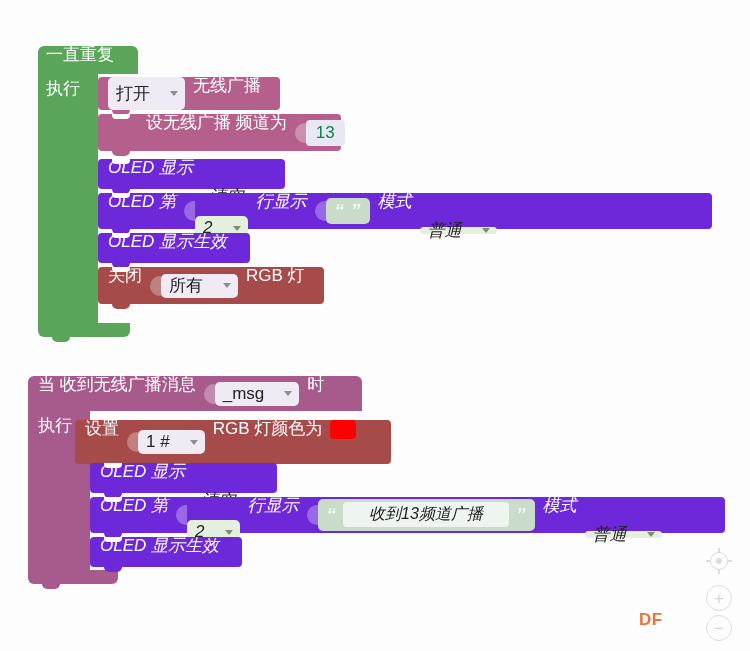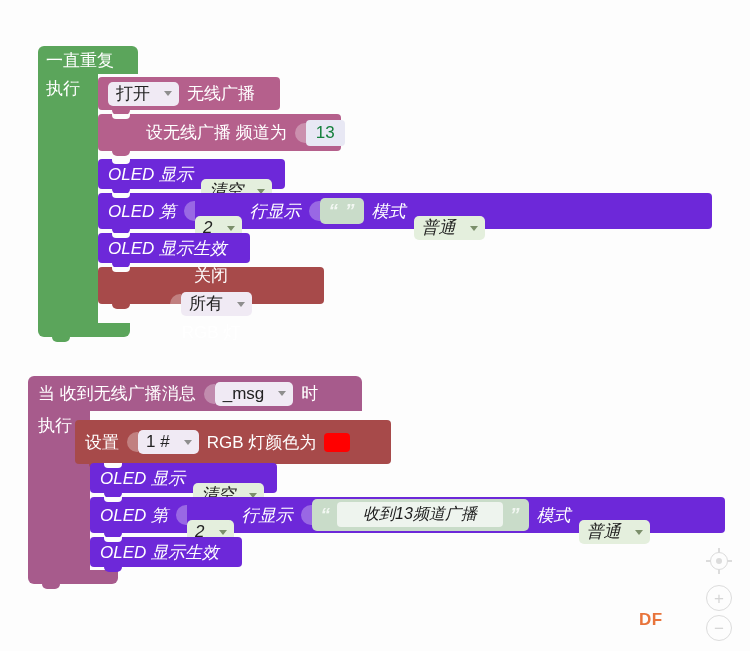--- a/index.html
+++ b/index.html
@@ -11,21 +11,20 @@
     overflow:hidden;
     -webkit-font-smoothing:antialiased;
   }
   .canvas{position:absolute;inset:0;}
 
   
   .blk{
     position:absolute;
     box-sizing:border-box;
     display:flex;
-    align-items:center;
     border-radius:4px;
     color:#ffffff;
     font-size:17px;
     line-height:1;
     white-space:nowrap;
     padding:0 10px;
     gap:8px;
   }
   .blk.green   {background:#5BA55B;}
   .blk.oled    {background:#6d28d9;font-style:italic;}
@@ -40,21 +39,21 @@
     background:#fdfdfd;
   }
   .tab::after{
     content:"";position:absolute;left:14px;bottom:-5px;
     width:18px;height:5px;border-radius:0 0 5px 5px;
     background:inherit;
   }
 
   
   .dd{
-    display:inline-flex;align-items:center;gap:14px;
+    display:inline-flex;align-items:center;gap:20px;
     background:#F0EAF4;
     color:#222;
     border-radius:5px;
     padding:3px 7px 4px 8px;
     font-size:17px;
     line-height:1;
   }
   .dd.greenfield{background:#E4EFDD;margin-top:34px;}
   .dd .caret{
     width:0;height:0;
@@ -195,21 +194,21 @@
     <span class="dd greenfield">
       <span>普通</span>
       <span class="caret"></span>
     </span>
   </div>
 
   <div class="blk oled notch tab" style="left:98px;top:233px;width:152px;height:30px;">
     <span class="label">OLED 显示生效</span>
   </div>
 
-  <div class="blk rgb notch tab" style="left:98px;top:267px;width:226px;height:37px;flex-direction:column;">
+  <div class="blk rgb notch tab" style="left:98px;top:267px;width:226px;height:37px;">
     <span class="label">关闭</span>
     <span class="plug">
       <span class="dd">
         <span>所有</span>
         <span class="caret"></span>
       </span>
     </span>
     <span class="label">RGB 灯</span>
   </div>
 

